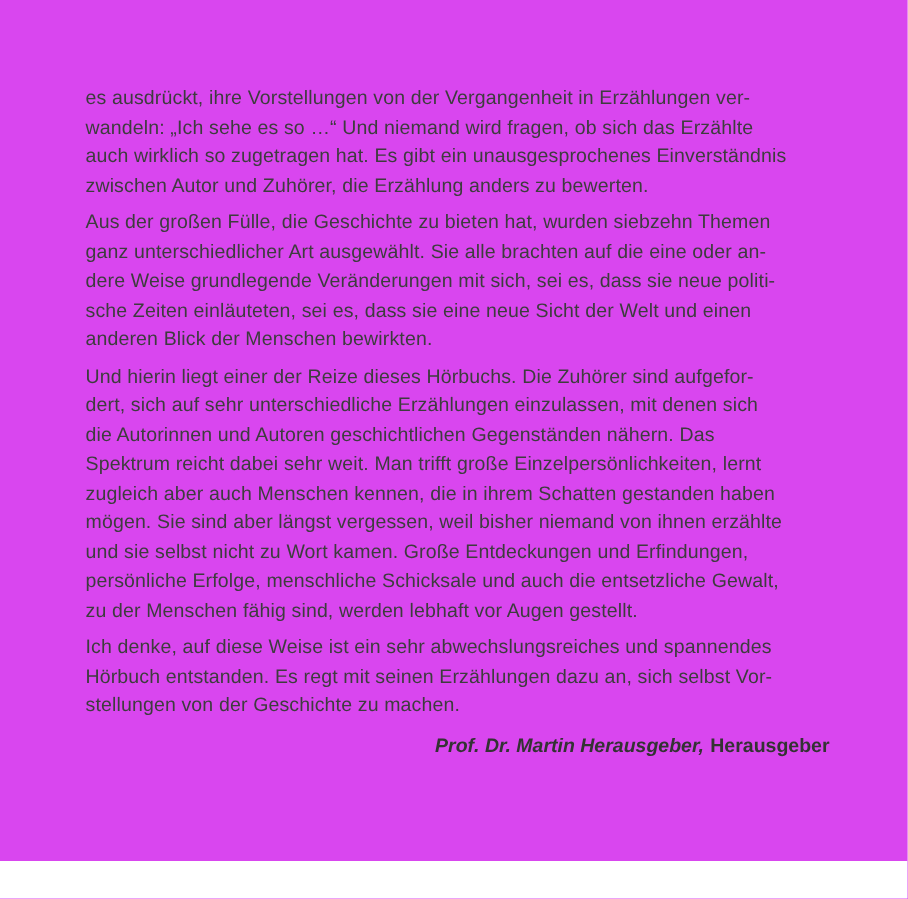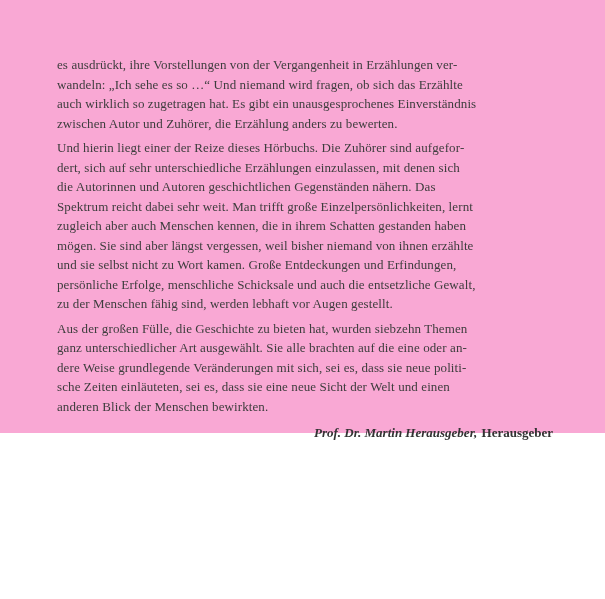--- a/index.html
+++ b/index.html
@@ -8,23 +8,23 @@
   }
   body {
     width: 605px;
     height: 599px;
     background: #ffffff;
     overflow: hidden;
   }
   .page {
     position: relative;
     width: 605px;
-    height: 433px;
-    background: #f9a8d4;
-    font-family: Liberation Serif, serif;
+    height: 574px;
+    background: #d946ef;
+    font-family: Liberation Sans, sans-serif;
   }
   .text-block {
     position: absolute;
     left: 57px;
     top: 55px;
     width: 496px;
   }
   .para {
     margin: 0 0 5px 0;
     font-size: 13px;
@@ -51,31 +51,34 @@
 </style>
 </head>
 <body>
 
 <div class="page">
   <div class="text-block">
     <p class="para">es ausdrückt, ihre Vorstellungen von der Vergangenheit in Erzählungen ver-
 wandeln: „Ich sehe es so …“ Und niemand wird fragen, ob sich das Erzählte
 auch wirklich so zugetragen hat. Es gibt ein unausgesprochenes Einverständnis
 zwischen Autor und Zuhörer, die Erzählung anders zu bewerten.</p>
+    <p class="para">Aus der großen Fülle, die Geschichte zu bieten hat, wurden siebzehn Themen
+ganz unterschiedlicher Art ausgewählt. Sie alle brachten auf die eine oder an-
+dere Weise grundlegende Veränderungen mit sich, sei es, dass sie neue politi-
+sche Zeiten einläuteten, sei es, dass sie eine neue Sicht der Welt und einen
+anderen Blick der Menschen bewirkten.</p>
     <p class="para">Und hierin liegt einer der Reize dieses Hörbuchs. Die Zuhörer sind aufgefor-
 dert, sich auf sehr unterschiedliche Erzählungen einzulassen, mit denen sich
 die Autorinnen und Autoren geschichtlichen Gegenständen nähern. Das
 Spektrum reicht dabei sehr weit. Man trifft große Einzelpersönlichkeiten, lernt
 zugleich aber auch Menschen kennen, die in ihrem Schatten gestanden haben
 mögen. Sie sind aber längst vergessen, weil bisher niemand von ihnen erzählte
 und sie selbst nicht zu Wort kamen. Große Entdeckungen und Erfindungen,
 persönliche Erfolge, menschliche Schicksale und auch die entsetzliche Gewalt,
 zu der Menschen fähig sind, werden lebhaft vor Augen gestellt.</p>
-    <p class="para">Aus der großen Fülle, die Geschichte zu bieten hat, wurden siebzehn Themen
-ganz unterschiedlicher Art ausgewählt. Sie alle brachten auf die eine oder an-
-dere Weise grundlegende Veränderungen mit sich, sei es, dass sie neue politi-
-sche Zeiten einläuteten, sei es, dass sie eine neue Sicht der Welt und einen
-anderen Blick der Menschen bewirkten.</p>
+    <p class="para">Ich denke, auf diese Weise ist ein sehr abwechslungsreiches und spannendes
+Hörbuch entstanden. Es regt mit seinen Erzählungen dazu an, sich selbst Vor-
+stellungen von der Geschichte zu machen.</p>
     <p class="signature">
       <span class="sig-name">Prof. Dr. Martin Herausgeber,</span><span class="sig-role">Herausgeber</span>
     </p>
   </div>
 </div>
 
 </body></html>

